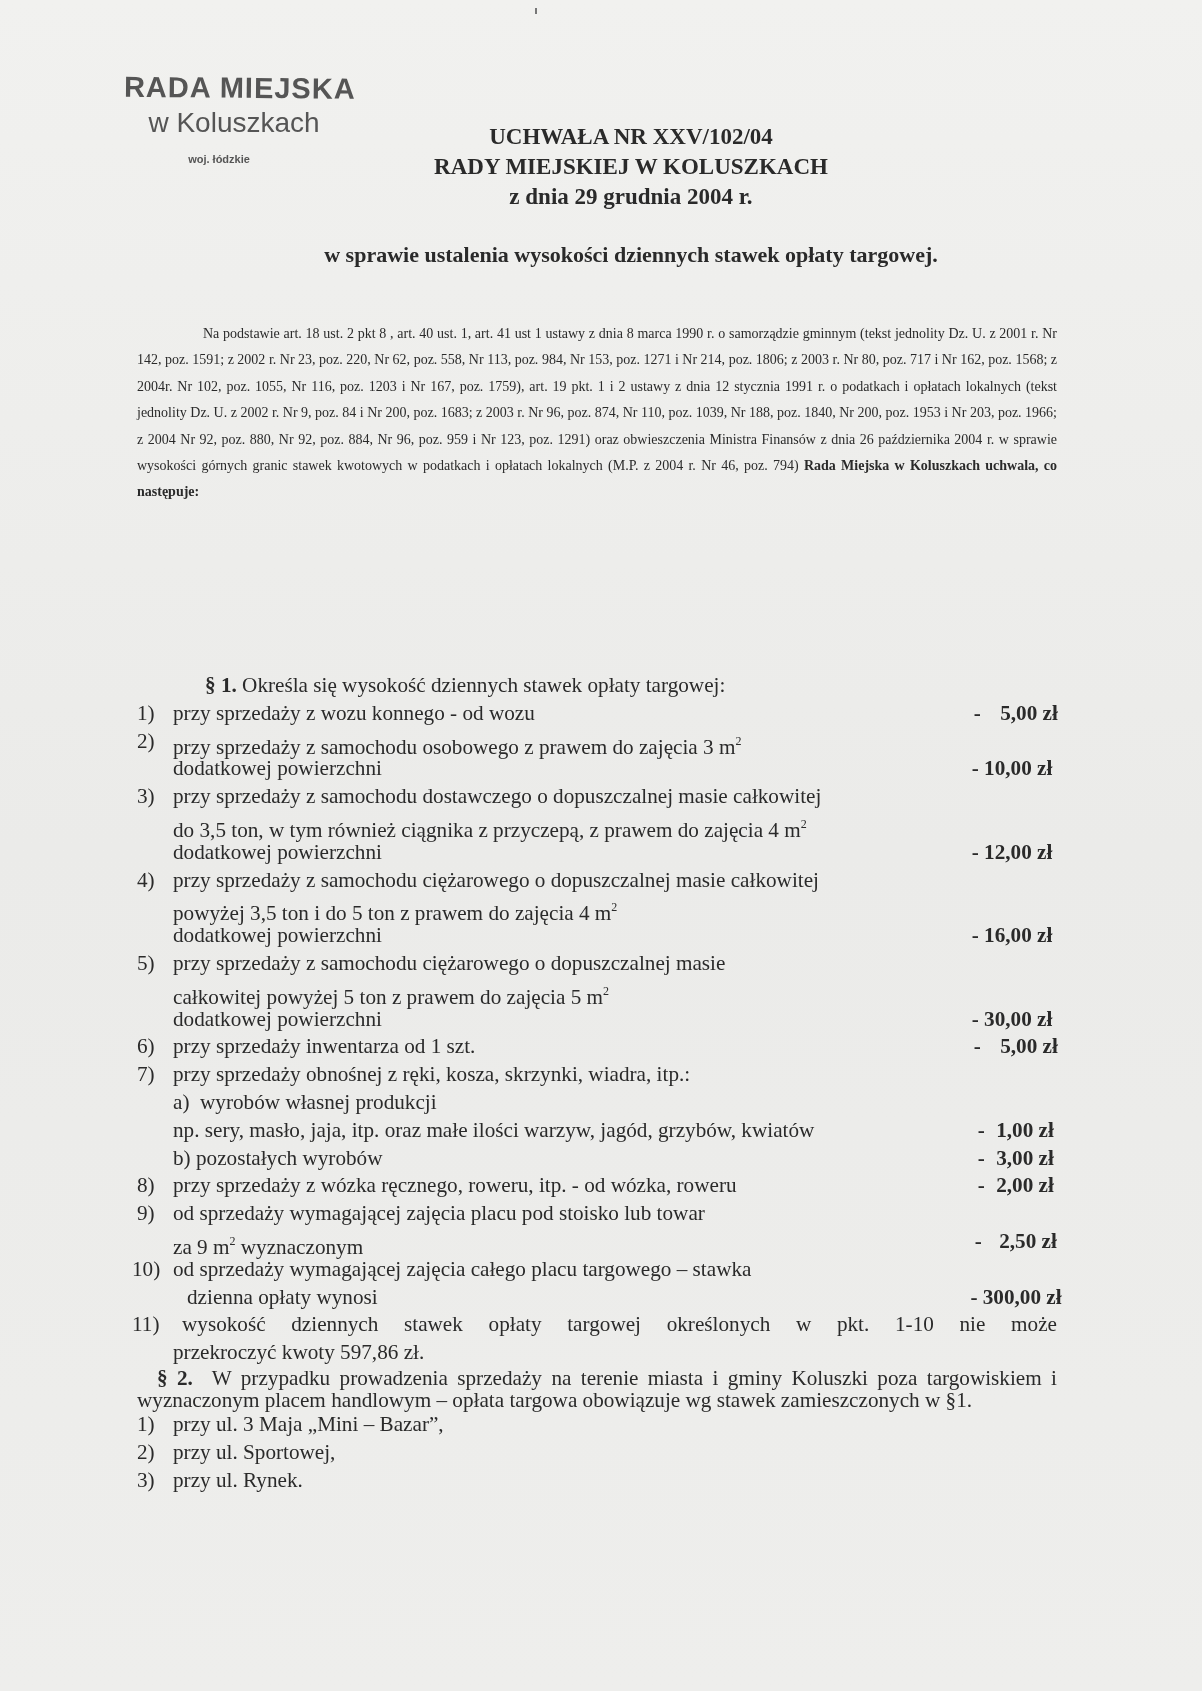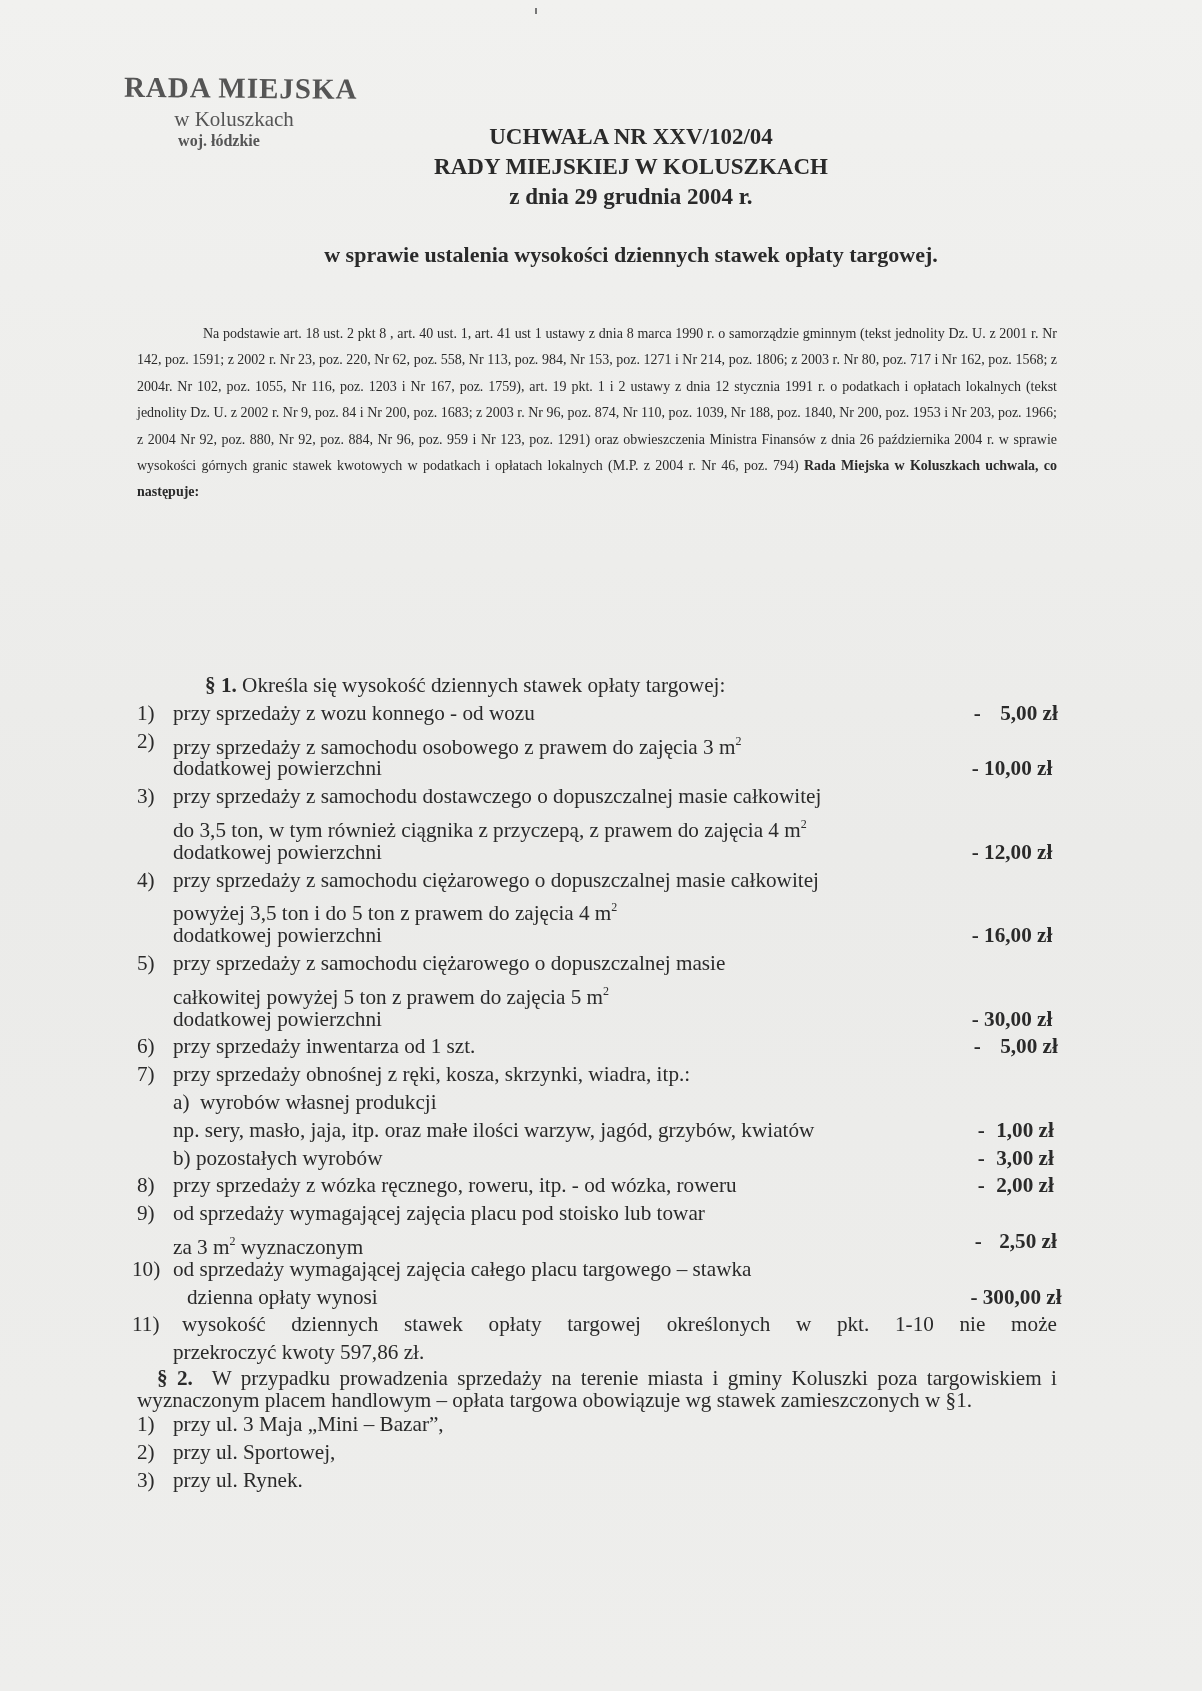--- a/index.html
+++ b/index.html
@@ -10,26 +10,26 @@
     overflow: hidden;
     font-family: "Liberation Serif", "DejaVu Serif", serif;
     color: #2a2a2a;
   }
   .page {
     position: absolute; left: 0; top: 0; width: 1202px; height: 1691px;
     background: linear-gradient(180deg, #f1f1ef 0%, #ebebe9 50%, #eeeeec 100%);
   }
   .stamp {
     position: absolute; left: 124px; top: 72px; width: 280px;
-    font-family: Liberation Serif, serif;
+    font-family: Liberation Sans, sans-serif;
     color: #4b4b4b; text-align: center;
   }
   .stamp .s1 { font-size: 29px; font-weight: bold; letter-spacing: 1px; text-align: left; transform: rotate(0.5deg); color: #555; }
-  .stamp .s2 { font-size: 21px; margin-top: 2px; margin-left: -60px; color: #555; }
-  .stamp .s3 { font-size: 16px; font-weight: bold; margin-top: 0px; margin-left: -90px; color: #555; }
+  .stamp .s2 { font-size: 28px; margin-top: 2px; margin-left: -60px; color: #555; }
+  .stamp .s3 { font-size: 11px; font-weight: bold; margin-top: 14px; margin-left: -90px; color: #555; }
   .stray-mark { position: absolute; left: 535px; top: 8px; width: 2px; height: 6px; background: #777; }
 
   .header {
     position: absolute; left: 0; width: 1202px; text-align: center;
     font-weight: bold; font-size: 23px; line-height: 30px;
   }
   .header.h1 { top: 122px; left: 30px; }
   .header.subject { top: 240px; left: 30px; font-size: 22px; }
 
   .body-text {
@@ -161,21 +161,21 @@
       <span class="num">8)</span>
       <span class="txt">przy sprzedaży z wózka ręcznego, roweru, itp. - od wózka, roweru</span>
       <span class="amt"><span class="dash">-</span><span style="padding-left:4px">2,00 zł</span></span>
     </div>
 
     <div class="row">
       <span class="num">9)</span>
       <span class="txt">od sprzedaży wymagającej zajęcia placu pod stoisko lub towar</span>
     </div>
     <div class="row">
-      <span class="txt"><span>za 3 m</span><span class="sup">2</span> <span>wyznaczonym</span></span>
+      <span class="txt"><span>za 9 m</span><span class="sup">2</span> <span>wyznaczonym</span></span>
       <span class="amt"><span class="dash">-</span><span style="padding-left:10px">2,50 zł</span></span>
     </div>
 
     <div class="row">
       <span class="num" style="left:-5px">10)</span>
       <span class="txt">od sprzedaży wymagającej zajęcia całego placu targowego – stawka</span>
     </div>
     <div class="row">
       <span class="txt" style="left:50px">dzienna opłaty wynosi</span>
       <span class="amt" style="right:-14px"><span>-</span> <span>300,00 zł</span></span>

